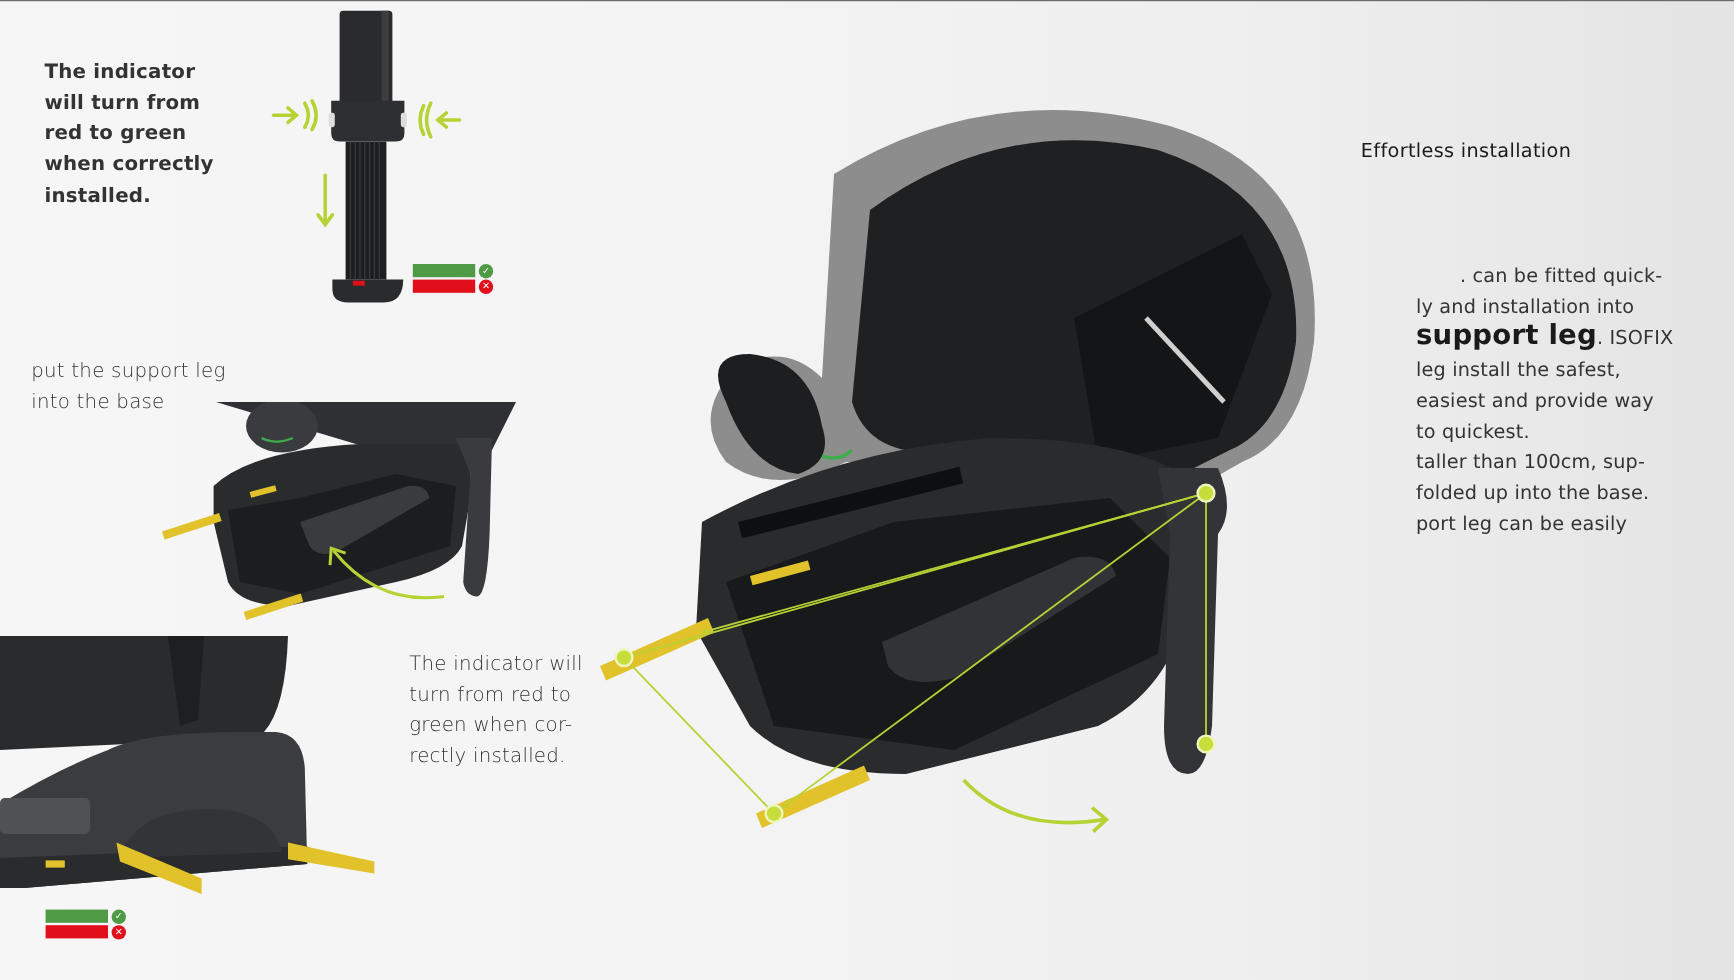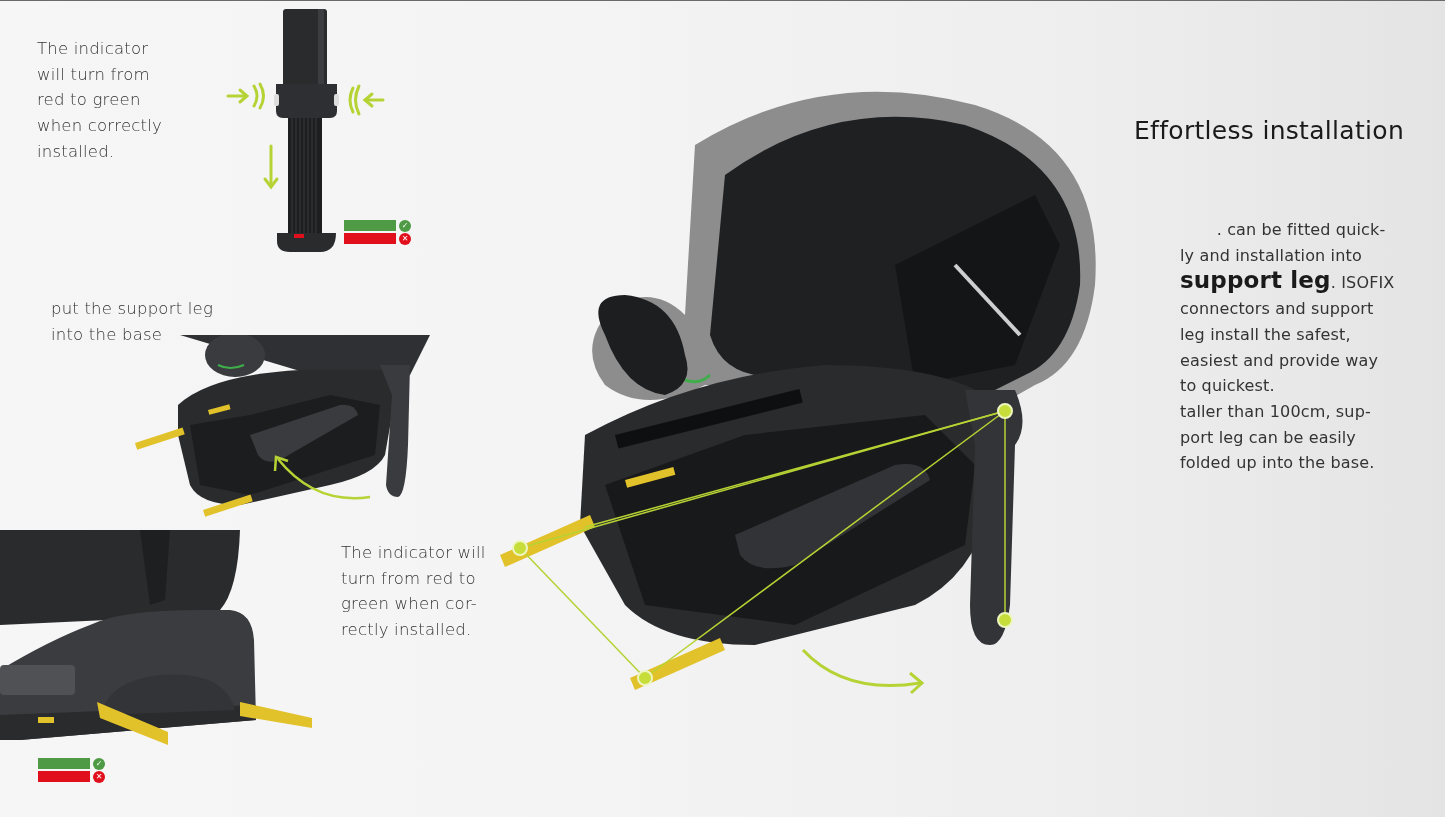--- a/index.html
+++ b/index.html
@@ -4,39 +4,39 @@
 <style>
   html, body { margin: 0; padding: 0; }
   body {
     width: 1445px; height: 817px; overflow: hidden; position: relative;
     background: linear-gradient(90deg, #f6f6f7 0%, #f4f4f5 40%, #eeeeee 75%, #e4e4e4 100%);
     font-family: "DejaVu Sans", sans-serif;
     color: #2b2b2b;
   }
   .topline { position: absolute; left: 0; top: 0; width: 1445px; height: 1px; background: #6a6a6a; }
   .txt { position: absolute; font-size: 16.5px; line-height: 25.7px; letter-spacing: 0.2px; color: #333; font-weight: 300; }
-  .title { position: absolute; left: 1134px; top: 116px; font-size: 25px; font-weight: 500; color: #1a1a1a; letter-spacing: 0.3px; }
+  .title { position: absolute; left: 1134px; top: 116px; font-size: 16px; font-weight: 500; color: #1a1a1a; letter-spacing: 0.3px; }
   .desc { position: absolute; left: 1180px; top: 217px; width: 215px; font-size: 16px; line-height: 25.7px; color: #333; letter-spacing: 0.15px; }
   .desc .big { font-size: 23px; font-weight: 600; color: #1a1a1a; }
   .indicator { position: absolute; }
   .indicator .bar { position: absolute; left: 0; width: 52px; height: 11px; }
   .indicator .bar.green { top: 0; background: #4e9a45; }
   .indicator .bar.red { top: 13px; background: #e10f1b; }
   .indicator .dot { position: absolute; left: 55px; width: 12px; height: 12px; border-radius: 50%; color: #fff; font-size: 8px; line-height: 12px; text-align: center; font-weight: bold; }
   .indicator .dot.ok { top: 0; background: #4e9a45; }
   .indicator .dot.bad { top: 13px; background: #e10f1b; }
   .panel { position: absolute; }
   svg { display: block; }
 </style>
 </head>
 <body>
 
 <div class="topline"></div>
 
-<div class="txt" style="left:37px; top:36px;">
+<div class="txt" style="left:37px; top:47px;font-weight:bold;">
   <div>The indicator</div>
   <div>will turn from</div>
   <div>red to green</div>
   <div>when correctly</div>
   <div>installed.</div>
 </div>
 
 <div class="panel" style="left:220px; top:6px;">
   <svg width="200" height="250" viewBox="0 0 200 250">
 
@@ -76,21 +76,21 @@
   </svg>
 </div>
 
 <div class="indicator" style="left:344px; top:220px;">
   <div class="bar green"></div>
   <div class="bar red"></div>
   <div class="dot ok">✓</div>
   <div class="dot bad">✕</div>
 </div>
 
-<div class="txt" style="left:51px; top:296px;">
+<div class="txt" style="left:26px; top:296px;">
   <div>put the support leg</div>
   <div>into the base</div>
 </div>
 
 <div class="panel" style="left:130px; top:335px;">
   <svg width="300" height="190" viewBox="0 0 300 190">
     <path d="M50 0 L300 0 L280 40 L250 60 Z" fill="#2f3033"></path>
     <ellipse cx="105" cy="20" rx="30" ry="22" fill="#3a3b3e"></ellipse>
     <path d="M88 30 Q100 36 114 30" stroke="#3fae4a" stroke-width="2" fill="none"></path>
 
@@ -180,20 +180,19 @@
     <polyline points="415,588 427,598 416,608" stroke="#b5d334" stroke-width="3" fill="none"></polyline>
   </svg>
 </div>
 
 <div class="title">Effortless installation</div>
 
 <div class="desc">
   <div>&nbsp;&nbsp;&nbsp;&nbsp;&nbsp;&nbsp;&nbsp;<span>. can be fitted quick-</span></div>
   <div>ly and installation into</div>
   <div><span class="big">support leg</span><span>. ISOFIX</span></div>
-  <div>connectors and support</div>
   <div>leg install the safest,</div>
   <div>easiest and provide way</div>
   <div>to quickest.</div>
   <div>taller than 100cm, sup-</div>
+  <div>folded up into the base.</div>
   <div>port leg can be easily</div>
-  <div>folded up into the base.</div>
 </div>
 
 </body></html>

